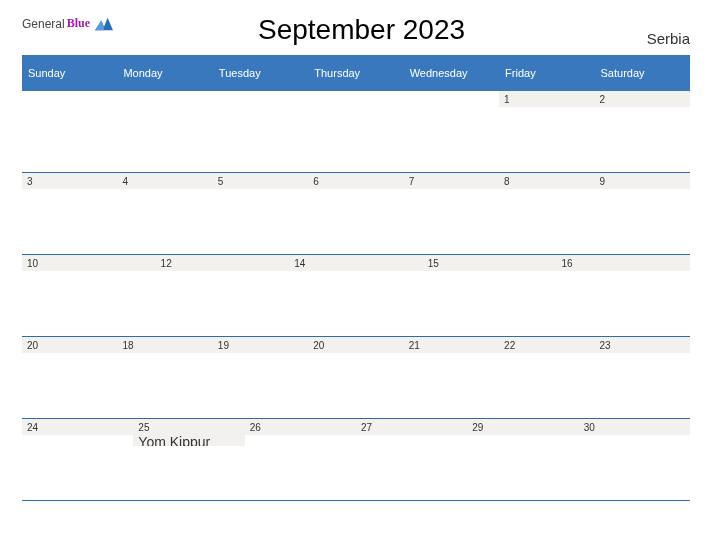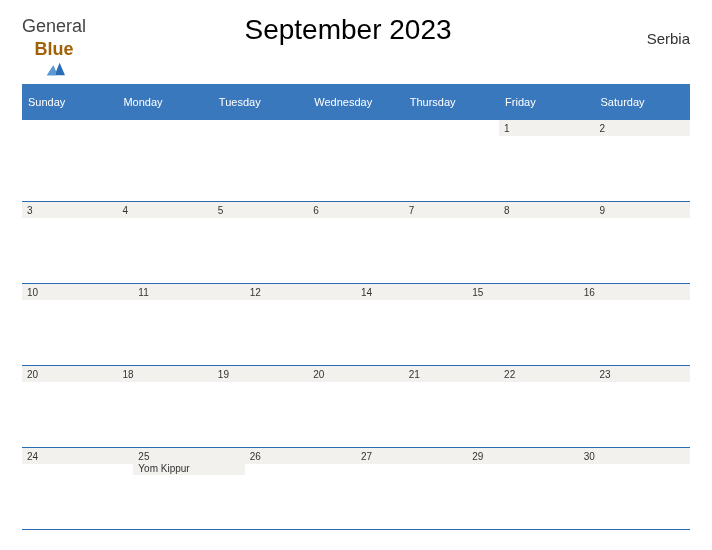--- a/index.html
+++ b/index.html
@@ -13,28 +13,27 @@
   .header {
     display: flex;
     align-items: flex-start;
     justify-content: space-between;
     margin-bottom: 8px;
   }
   .logo {
     display: flex;
     align-items: center;
     gap: 2px;
-    font-size: 18px;
+    font-size: 12px;
     font-weight: 400;
     color: #333;
     margin-top: 4px;
-    flex-direction: column;
   }
   .logo .general { color: #444; }
-  .logo .blue { color: #a16207; font-weight: 600; }
+  .logo .blue { color: #a21caf; font-weight: 600; font-family: Liberation Serif, serif; }
   .logo-icon {
     width: 18px;
     height: 14px;
     margin-left: 3px;
   }
   .title {
     font-size: 28px;
     font-weight: 400;
     color: #000;
     text-align: center;
@@ -75,21 +74,21 @@
   }
   .cell.blank {
     background: #fff;
     border-bottom: 1px solid #2a6db5;
   }
   .daynum {
     font-size: 10px;
     color: #333;
   }
   .event {
-    font-size: 10px;
+    font-size: 14px;
     color: #333;
     margin-top: 1px;
   }
   .cell-body {
     background: #fff;
     position: absolute;
     left: 0; right: 0;
     top: 16px;
     bottom: 0;
   }
@@ -109,22 +108,22 @@
   </div>
   <div class="title">September 2023</div>
   <div class="region">Serbia</div>
 </div>
 
 <div class="calendar">
   <div class="day-header">
     <div>Sunday</div>
     <div>Monday</div>
     <div>Tuesday</div>
+    <div>Thursday</div>
     <div>Wednesday</div>
-    <div>Thursday</div>
     <div>Friday</div>
     <div>Saturday</div>
   </div>
   <div id="weeks-container">
       <div class="week">
         <div class="cell blank"></div>
         <div class="cell blank"></div>
         <div class="cell blank"></div>
         <div class="cell blank"></div>
         <div class="cell blank"></div>
@@ -166,24 +165,20 @@
           <div class="daynum">9</div>
           <div class="cell-body"></div>
         </div>
       </div>
       <div class="week">
         <div class="cell">
           <div class="daynum">10</div>
           <div class="cell-body"></div>
         </div>
         <div class="cell">
-          <div class="daynum">11</div>
-          <div class="cell-body"></div>
-        </div>
-        <div class="cell">
           <div class="daynum">12</div>
           <div class="cell-body"></div>
         </div>
         <div class="cell">
           <div class="daynum">14</div>
           <div class="cell-body"></div>
         </div>
         <div class="cell">
           <div class="daynum">15</div>
           <div class="cell-body"></div>

